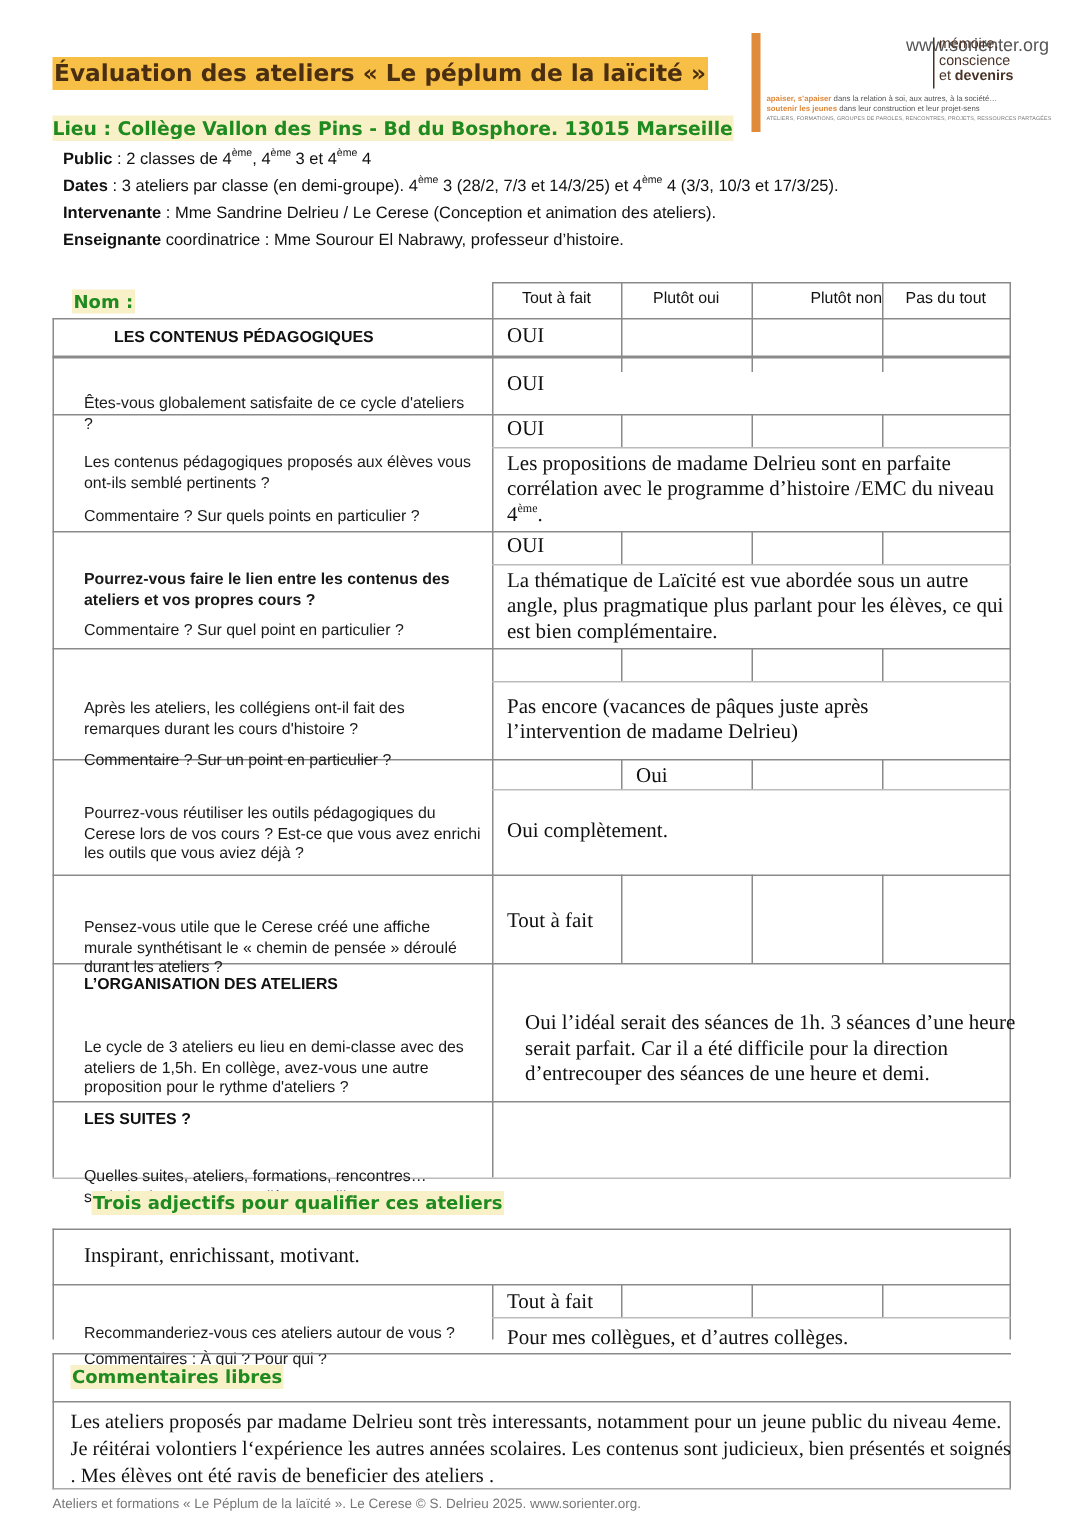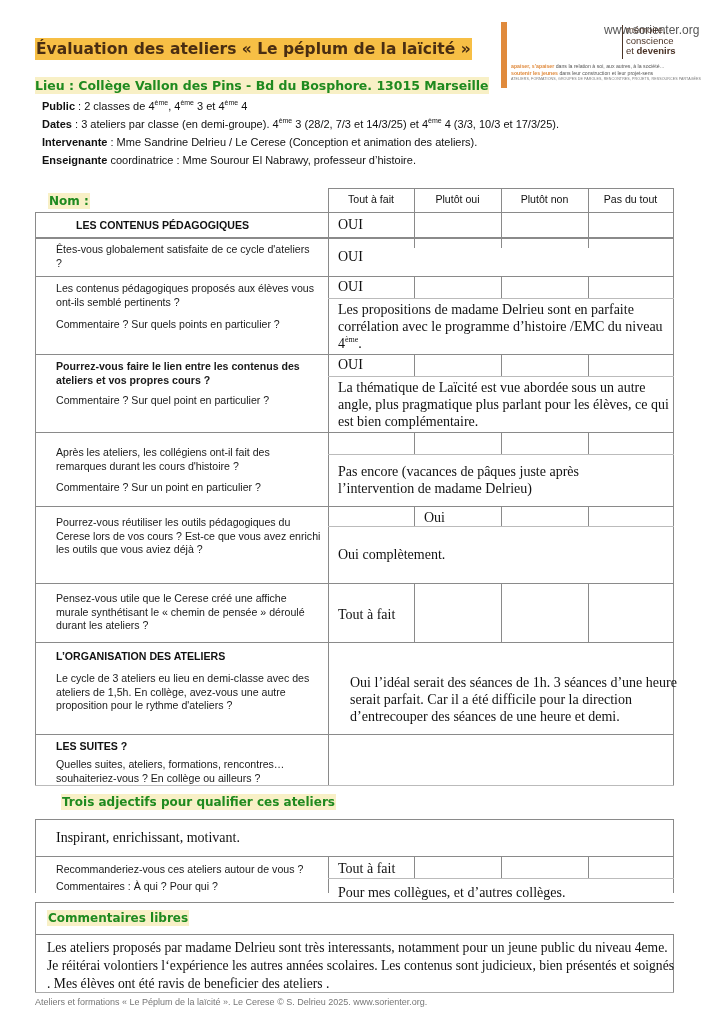--- a/index.html
+++ b/index.html
@@ -16,21 +16,21 @@
   .logo .url { position:absolute; left:55px; top:1px; font-size:12px; color:#555;margin-left:48px; }
   .logo .name { position:absolute; left:10px; top:9px; font-size:27px; font-weight:bold; color:#4a3326; letter-spacing:-0.5px; line-height:28px; }
   .logo .sep { position:absolute; left:121px; top:3px; width:1px; height:34px; background:#4a3326; }
   .logo .tag { position:absolute; left:125px; top:3px; font-size:9.5px; color:#4a3326; line-height:10.5px; }
   .logo .tag b { font-weight:bold; }
   .logo .l1 { position:absolute; left:10px; top:41px; font-size:5.2px; color:#555; white-space:nowrap; }
   .logo .l1 span { color:#e08a3c; font-weight:bold; }
   .logo .l3 { position:absolute; left:10px; top:55px; font-size:3.6px; color:#777; white-space:nowrap; letter-spacing:0.1px; }
   
   .line { position:absolute; background:#8a8a8a; }
-  .q { position:absolute; font-size:10.6px; line-height:13.5px; color:#1a1a1a; }
+  .q { position:absolute; font-size:10.6px; line-height:13.5px; color:#1a1a1a;margin-top:20px; }
   .qh { position:absolute; font-size:10.6px; line-height:13.5px; font-weight:bold; color:#111; }
   .ans { position:absolute; font-family:"Liberation Serif", serif; font-size:14px; line-height:17px; color:#111; }
   .ans sup { font-size:8px; vertical-align:6px; line-height:0; }
   .colh { position:absolute; top:193px; font-size:10.6px; text-align:center; }
   .green { position:absolute; background:#f8f0c6; color:#1f8a1f; font-family:"DejaVu Sans", sans-serif; font-weight:bold; font-size:12px; line-height:16px; padding:0 1px; white-space:nowrap; }
   .footer { left:35px; top:997px; font-size:9px; color:#777; white-space:nowrap; }
 </style>
 </head>
 <body>
 
@@ -92,21 +92,21 @@
 <div class="line" style="left:328px; top:454px; width:346px; height:1px; background:#bbb;"></div>
 <div class="line" style="left:35px; top:506px; width:639px; height:1px;"></div>
 <div class="line" style="left:328px; top:526px; width:346px; height:1px; background:#bbb;"></div>
 <div class="line" style="left:35px; top:583px; width:639px; height:1px;"></div>
 <div class="line" style="left:35px; top:642px; width:639px; height:1px;"></div>
 <div class="line" style="left:35px; top:734px; width:639px; height:1px;"></div>
 <div class="line" style="left:35px; top:785px; width:639px; height:1px; background:#bbb;"></div>
 
 <div class="colh" style="left:328px; width:86px;">Tout à fait</div>
 <div class="colh" style="left:414px; width:87px;">Plutôt oui</div>
-<div class="colh" style="left:501px; width:87px;">Plutôt non</div>
+<div class="colh" style="left:501px; width:87px;text-align:right;">Plutôt non</div>
 <div class="colh" style="left:588px; width:85px;">Pas du tout</div>
 
 <div class="qh" style="left:56px; top:219px;padding-left:20px;">LES CONTENUS PÉDAGOGIQUES</div>
 <div class="ans" style="left:338px; top:216px;">OUI</div>
 
 <div class="q" style="left:56px; top:243px; width:260px;">Êtes-vous globalement satisfaite de ce cycle d'ateliers ?</div>
 <div class="ans" style="left:338px; top:248px;">OUI</div>
 
 <div class="q" style="left:56px; top:282px; width:265px;">Les contenus pédagogiques proposés aux élèves vous ont-ils semblé pertinents ?</div>
 <div class="q" style="left:56px; top:318px; width:265px;">Commentaire ? Sur quels points en particulier ?</div>

